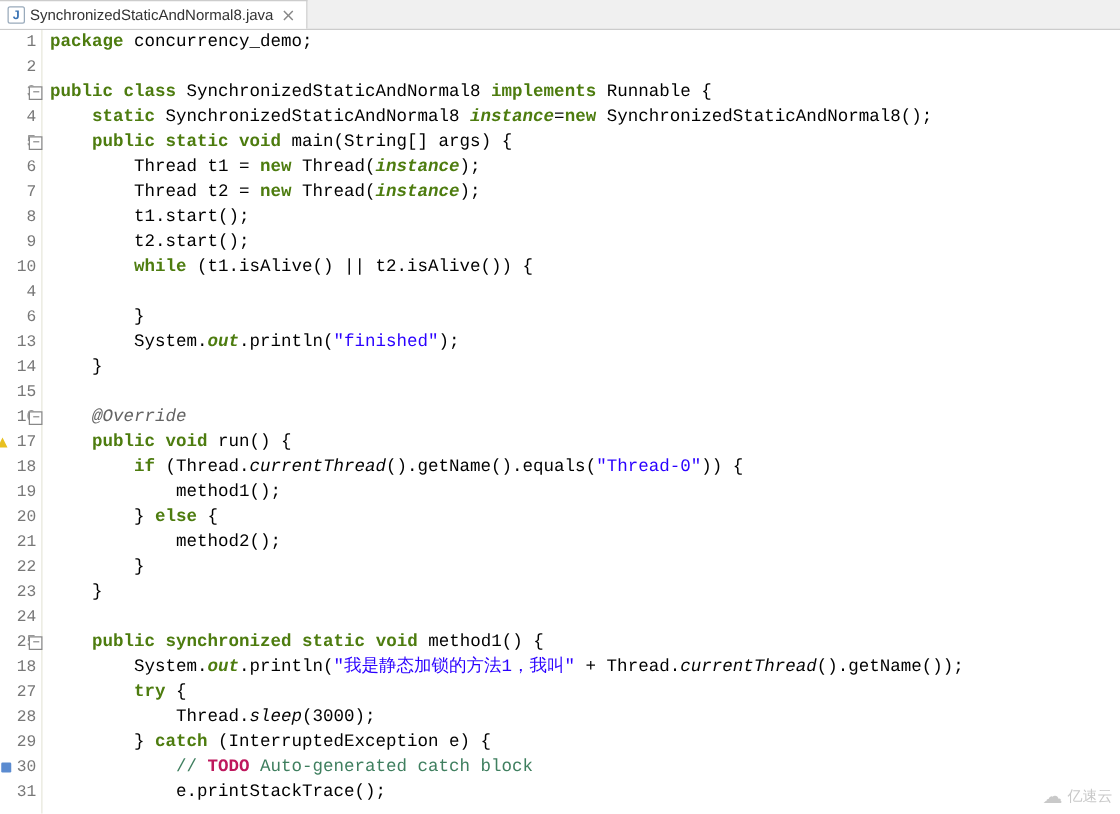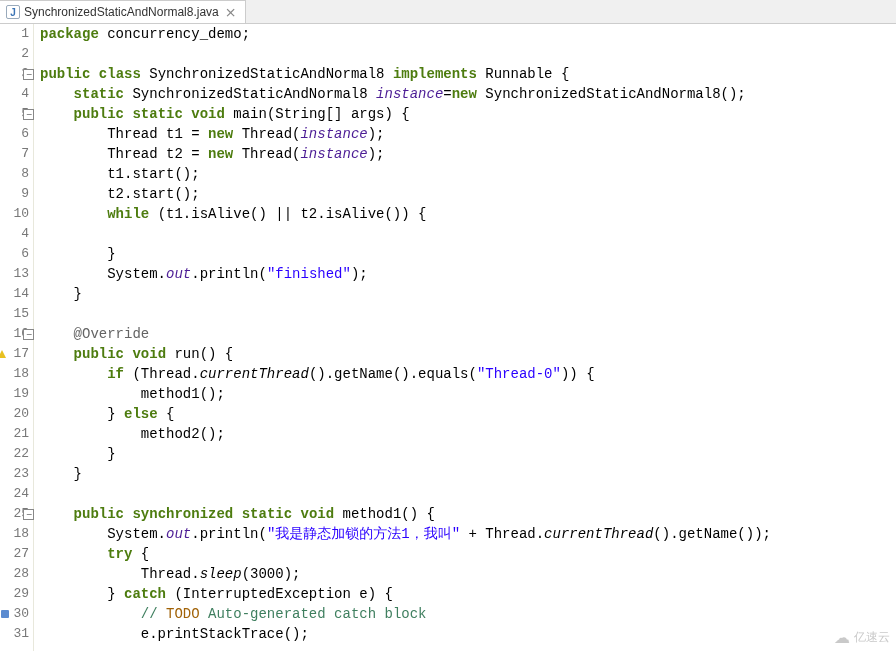--- a/index.html
+++ b/index.html
@@ -112,23 +112,23 @@
     background: #5b8bd0;
     border-radius: 1px;
   }
   .row {
     height: 20px;
     line-height: 20px;
   }
   .kw { color: #4d7c0f; font-weight: bold; }
   .str { color: #2a00ff; }
   .cmt { color: #3f7f5f; }
-  .todo-c { color: #a16207; font-weight: normal; }
-  .ann { color: #646464; }
-  .fld { color: #4c1d95; font-style: italic; }
+  .todo-c { color: #be185d; font-weight: bold; }
+  .ann { color: #646464; font-style: italic; }
+  .fld { color: #4d7c0f; font-style: italic; font-weight: bold; }
   .stat { font-style: italic; }
   .watermark {
     position: absolute;
     right: 6px;
     bottom: 4px;
     font-family: sans-serif;
     font-size: 12px;
     color: #c9c9c9;
     display: flex;
     align-items: center;

